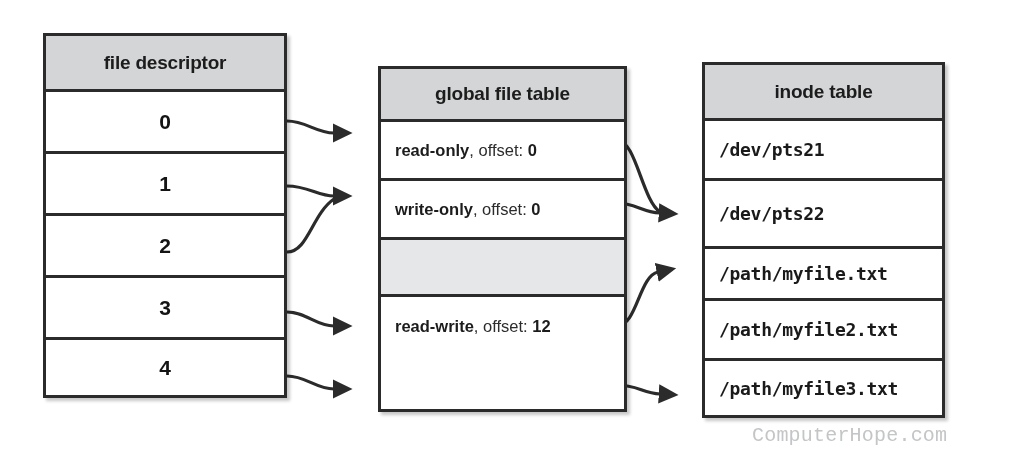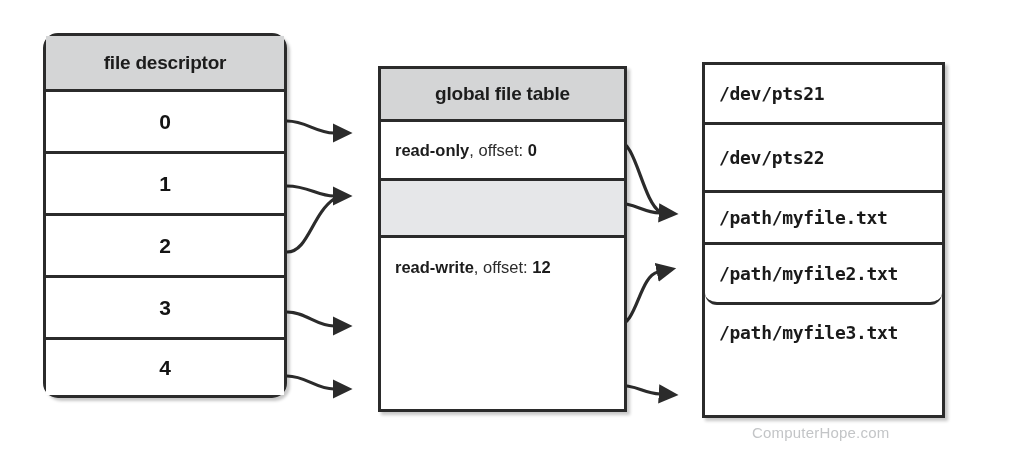--- a/index.html
+++ b/index.html
@@ -76,42 +76,42 @@
   .mono-text {
     font-family: "DejaVu Sans Mono", "Liberation Mono", monospace;
     font-size: 18px;
     font-weight: bold;
     color: #1a1a1a;
     white-space: nowrap;
     letter-spacing: -0.3px;
   }
 
   
-  #fd-table  { left: 43px;  top: 33px; width: 244px; height: 365px; border-radius: 15px; }
+  #fd-table  { left: 43px;  top: 33px; width: 244px; height: 365px; }
   #gft-table { left: 378px; top: 66px; width: 249px; height: 346px; }
   #inode-table { left: 702px; top: 62px; width: 243px; height: 356px; }
 
   
   #connectors {
     position: absolute;
     left: 0; top: 0;
     width: 1035px;
     height: 475px;
     z-index: 2;
     pointer-events: none;
   }
 
   
   #watermark {
     position: absolute;
     left: 752px;
     top: 424px;
-    font-size: 15px;
+    font-size: 20px;
     color: #c3c5c7;
-    font-family: Liberation Sans, sans-serif;
+    font-family: Liberation Mono, monospace;
     letter-spacing: 0.2px;
     z-index: 4;
   }
 </style>
 </head>
 <body>
 
 <div id="diagram">
 
   <svg id="connectors" viewBox="0 0 1035 475" xmlns="http://www.w3.org/2000/svg">
@@ -165,42 +165,50 @@
     <div class="row header" style="height:53px;">
       <span class="cell-text">global file table</span>
     </div>
 
     <div class="row left" style="height:59px;">
       <span class="gft-text">
         <span class="mode">read-only</span><span class="lbl">, offset: </span><span class="num">0</span>
       </span>
     </div>
 
+    <div class="row left" style="height:59px;">
+      <span class="gft-text">
+        <span class="mode">write-only</span><span class="lbl">, offset: </span><span class="num">0</span>
+      </span>
+    </div>
 
     <div class="row empty" style="height:57px;"></div>
 
     <div class="row left" style="height:59px;">
       <span class="gft-text">
         <span class="mode">read-write</span><span class="lbl">, offset: </span><span class="num">12</span>
       </span>
     </div>
 
   </div>
 
   <div id="inode-table" class="table">
+    <div class="row header" style="height:56px;">
+      <span class="cell-text">inode table</span>
+    </div>
     <div class="row left" style="height:60px;">
       <span class="mono-text">/dev/pts21</span>
     </div>
     <div class="row left" style="height:68px;">
       <span class="mono-text">/dev/pts22</span>
     </div>
     <div class="row left" style="height:52px;">
       <span class="mono-text">/path/myfile.txt</span>
     </div>
-    <div class="row left" style="height:60px;border-radius:12px;">
+    <div class="row left" style="height:60px;">
       <span class="mono-text">/path/myfile2.txt</span>
     </div>
     <div class="row left" style="height:54px;">
       <span class="mono-text">/path/myfile3.txt</span>
     </div>
   </div>
 
   <div id="watermark">ComputerHope.com</div>
 
 </div>

